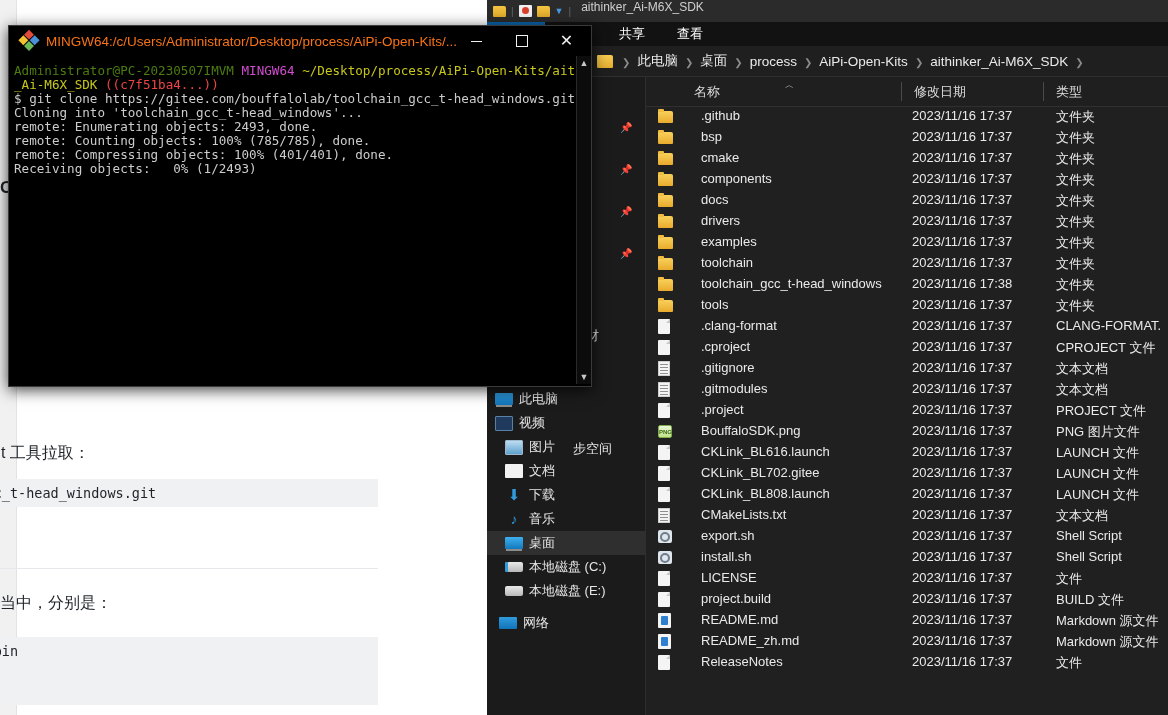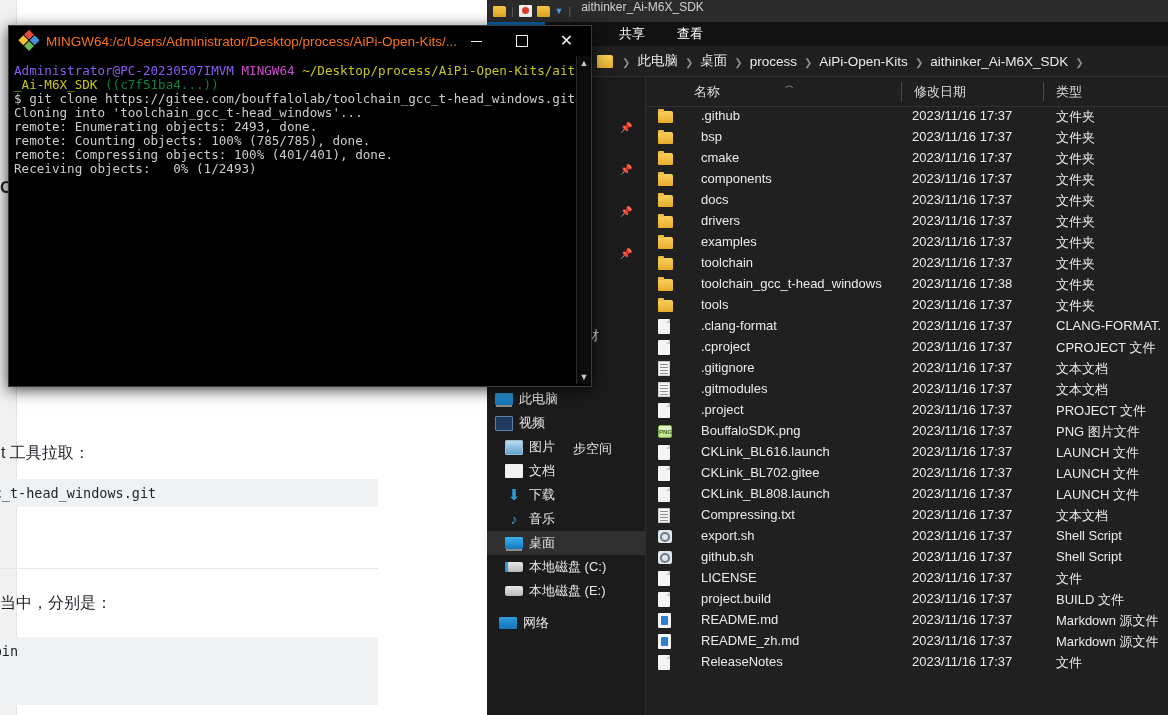--- a/index.html
+++ b/index.html
@@ -469,24 +469,24 @@
     background: #000000;
     font-family: "DejaVu Sans Mono", "Liberation Mono", monospace;
     font-size: 12.6px;
     line-height: 14px;
     padding: 8px 0 0 5px;
     box-sizing: border-box;
     overflow: hidden;
     white-space: pre;
   }
   .term-line { white-space: pre; }
-  .c-green { color: #8b5cf6; }
+  .c-green { color: #4d7c0f; }
   .c-magenta { color: #d14cd1; }
   .c-yellow { color: #c8c81a; }
-  .c-cyan { color: #15803d; }
+  .c-cyan { color: #ef4444; }
   .c-white { color: #cccccc; }
   .term-scrollbar {
     position: absolute;
     right: 0; top: 30px;
     width: 14px;
     height: 328px;
     background: #0c0c0c;
     border-left: 1px solid #2a2a2a;
   }
   .term-sb-arrow {
@@ -813,37 +813,37 @@
                 <span class="i-file" style="display: block;"></span>
               </span>
               <span class="f-name">CKLink_BL808.launch</span>
               <span class="f-date">2023/11/16 17:37</span>
               <span class="f-type">LAUNCH 文件</span>
             </div>
             <div class="row">
               <span class="f-icon">
                 <span class="i-text" style="display: block;"></span>
               </span>
-              <span class="f-name">Compressing.txt</span>
+              <span class="f-name">CMakeLists.txt</span>
               <span class="f-date">2023/11/16 17:37</span>
               <span class="f-type">文本文档</span>
             </div>
             <div class="row">
               <span class="f-icon">
                 <span class="i-sh" style="display: block;"></span>
               </span>
               <span class="f-name">export.sh</span>
               <span class="f-date">2023/11/16 17:37</span>
               <span class="f-type">Shell Script</span>
             </div>
             <div class="row">
               <span class="f-icon">
                 <span class="i-sh" style="display: block;"></span>
               </span>
-              <span class="f-name">github.sh</span>
+              <span class="f-name">install.sh</span>
               <span class="f-date">2023/11/16 17:37</span>
               <span class="f-type">Shell Script</span>
             </div>
             <div class="row">
               <span class="f-icon">
                 <span class="i-file" style="display: block;"></span>
               </span>
               <span class="f-name">LICENSE</span>
               <span class="f-date">2023/11/16 17:37</span>
               <span class="f-type">文件</span>

